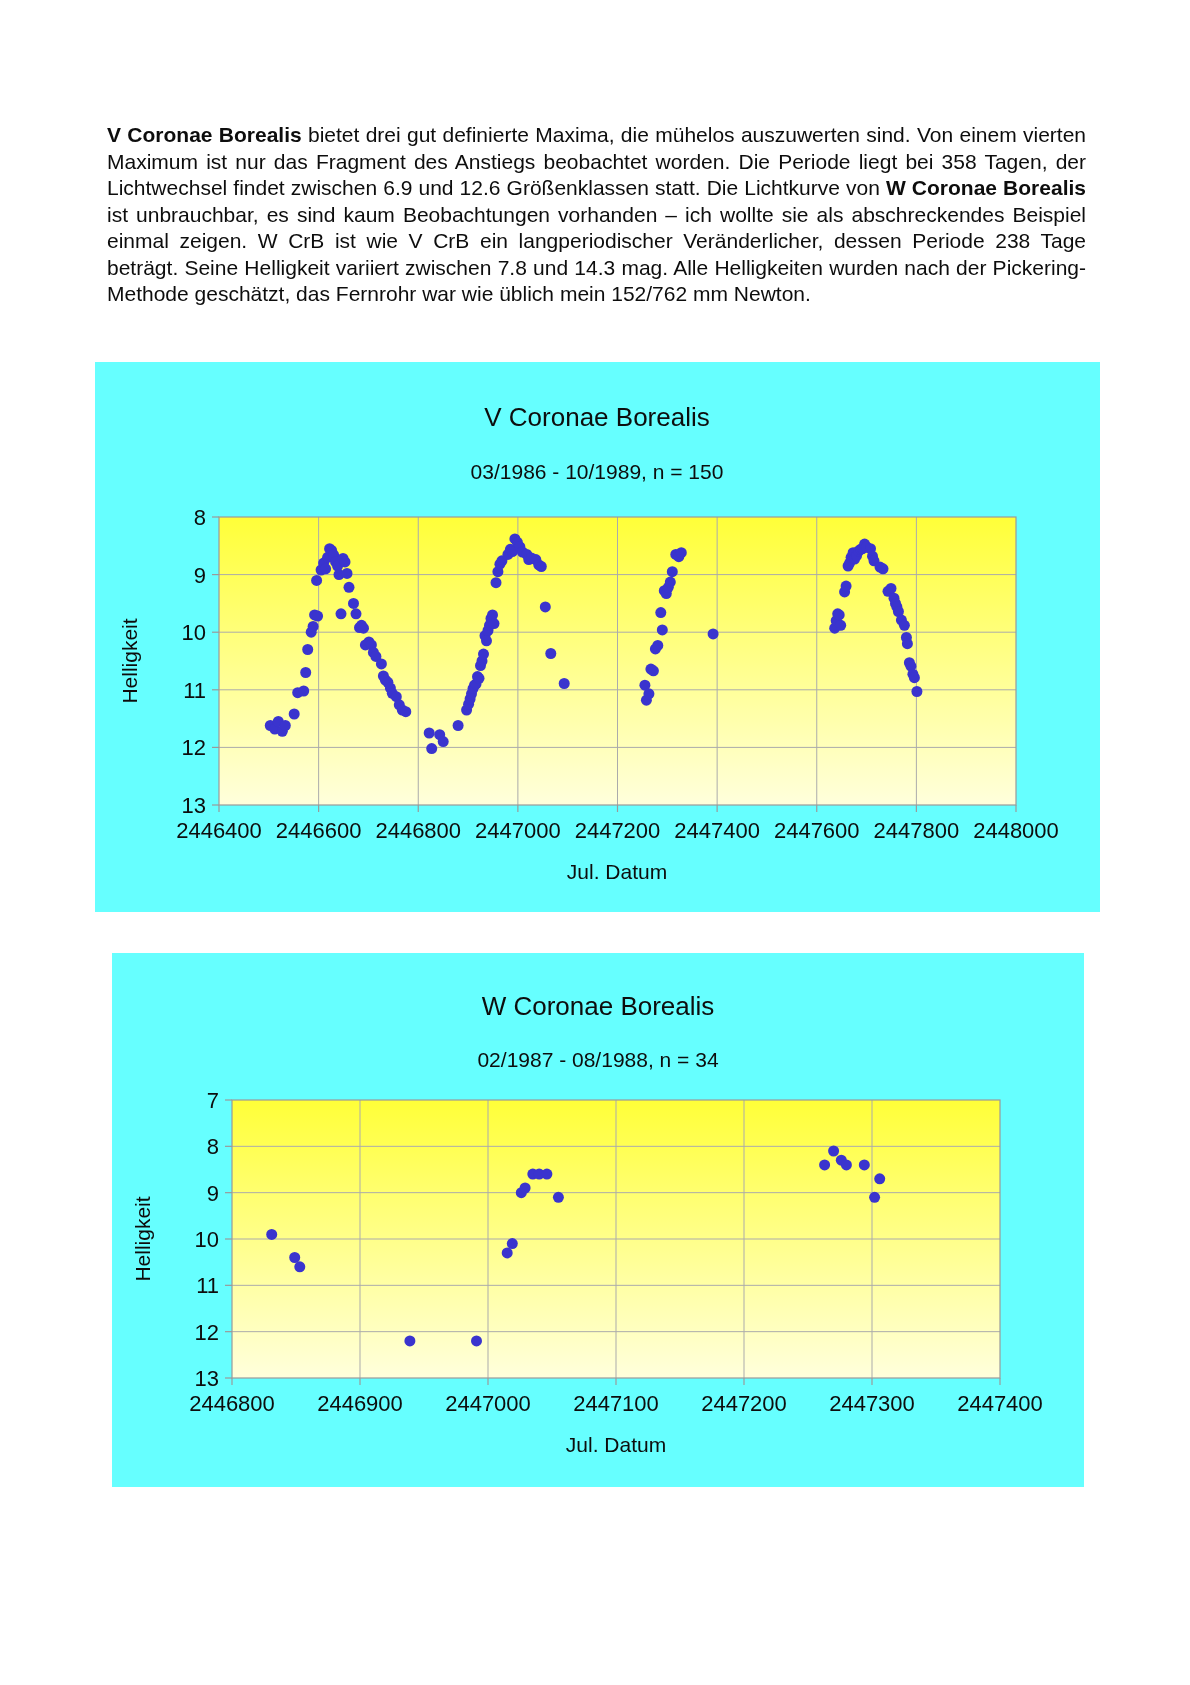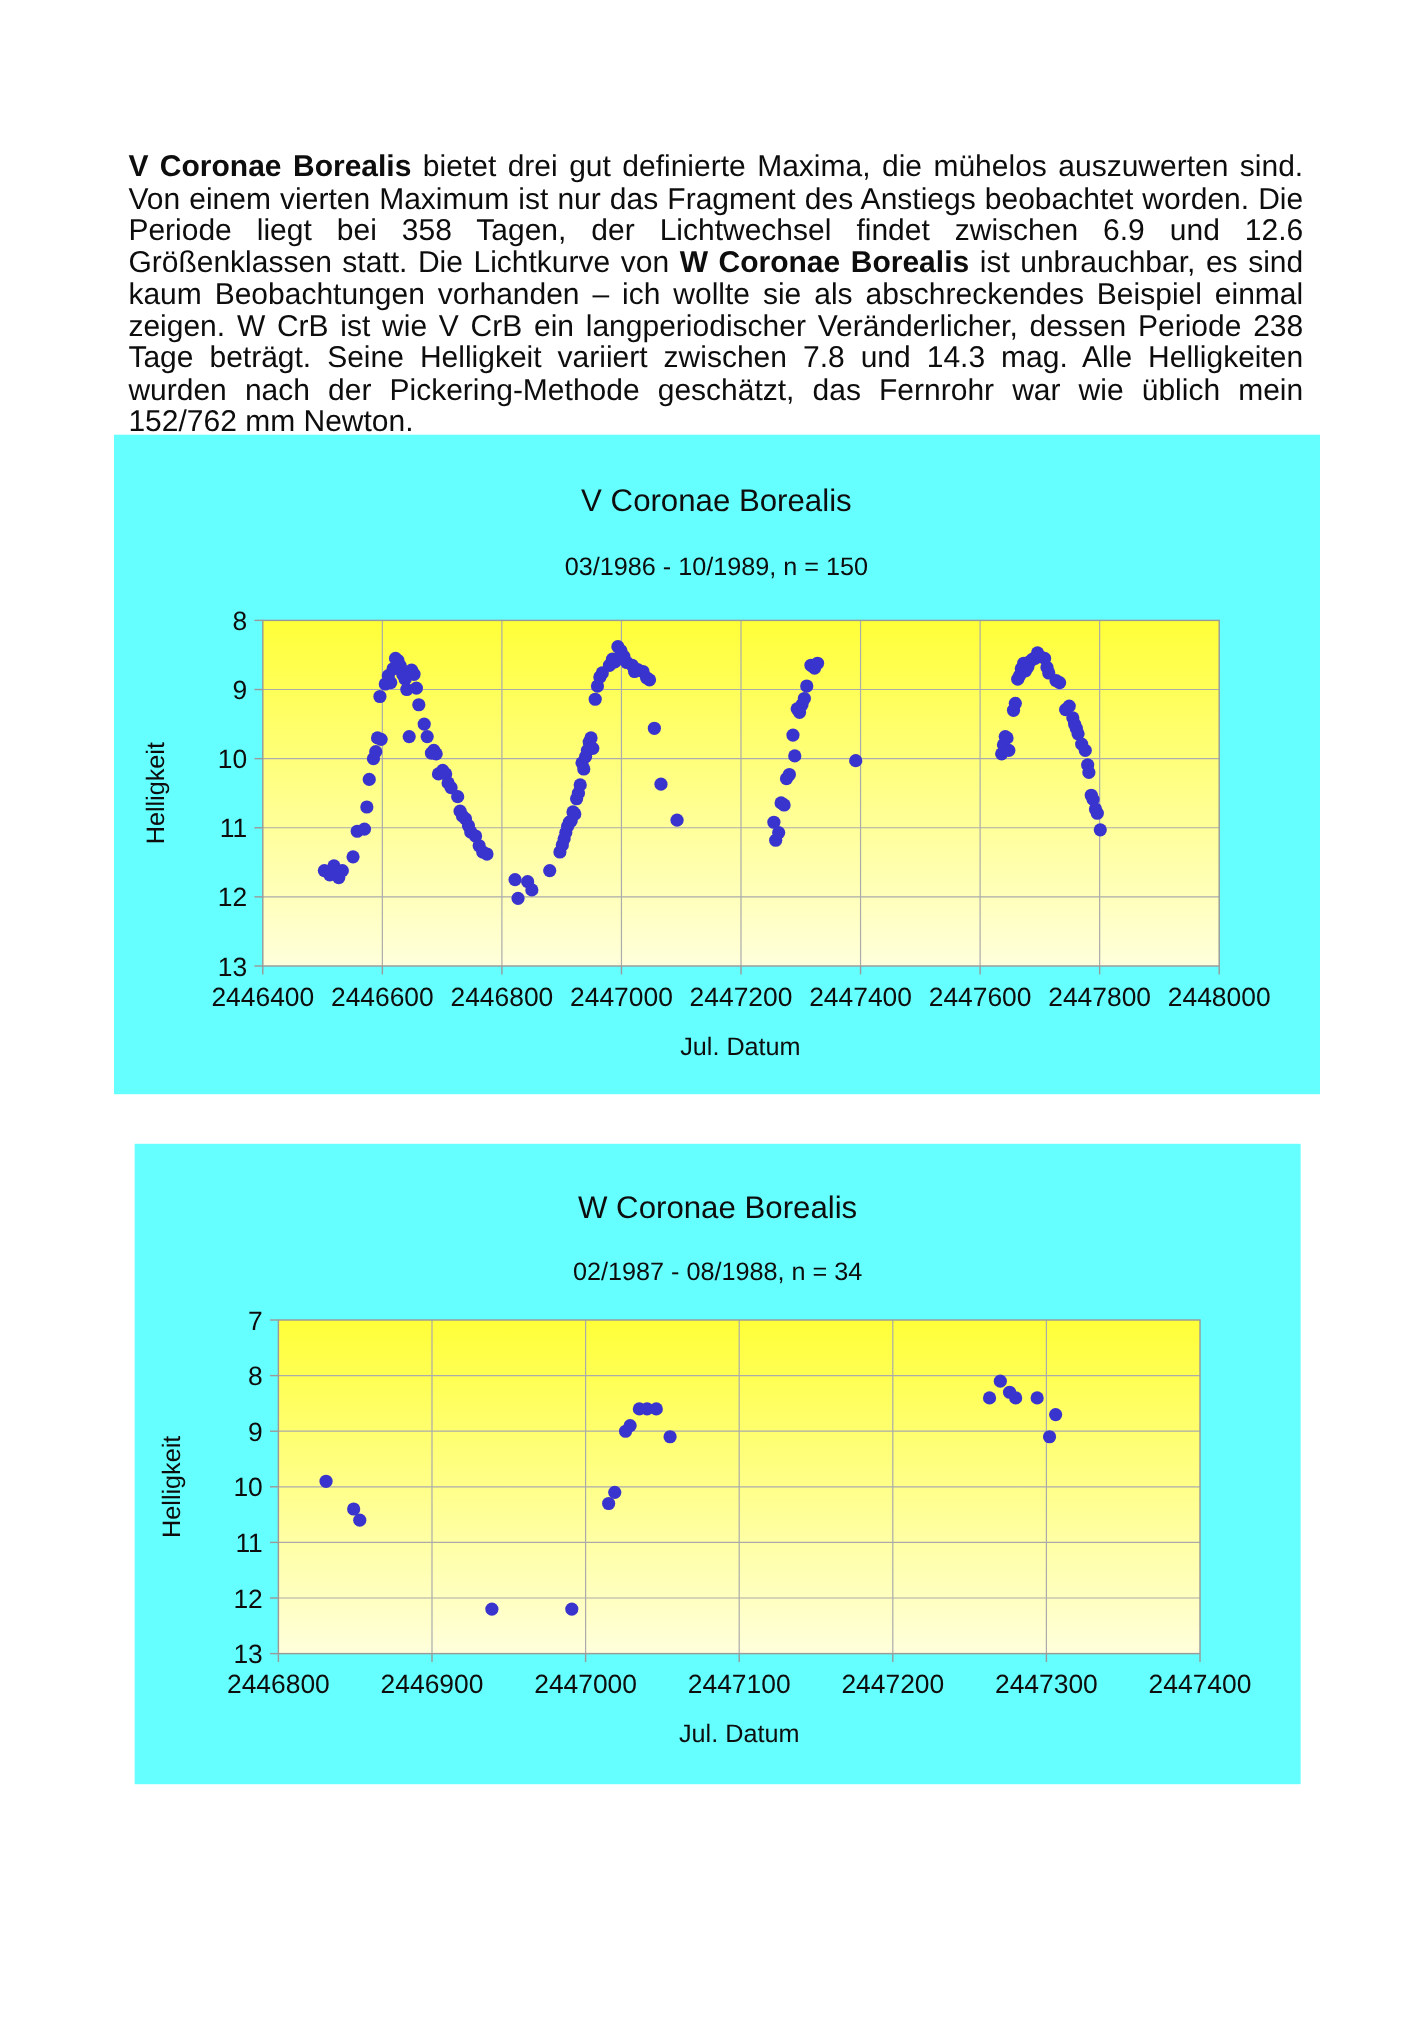--- a/index.html
+++ b/index.html
@@ -2,21 +2,21 @@
 <html><head>
 <meta charset="utf-8">
 <style>
   html,body { margin:0; padding:0; background:#ffffff; }
   body {
     width:1190px; height:1685px; position:relative; overflow:hidden;
     font-family:"Liberation Sans", sans-serif; color:#000;
   }
   .intro {
     position:absolute; left:107px; top:101px; width:979px;
-    font-size:25px; line-height:26.5px; text-align:justify; color:#0d0d0d;
+    font-size:21px; line-height:26.5px; text-align:justify; color:#0d0d0d;
   }
   .intro b { font-weight:bold; }
   .chart-box { position:absolute; }
   .plot-svg { position:absolute; left:0; top:0; display:block; }
   .chart-title   { font-size:26px; text-anchor:middle; fill:#0d0d0d; }
   .chart-subtitle{ font-size:21px; text-anchor:middle; fill:#0d0d0d; }
   .axis-title    { font-size:21px; text-anchor:middle; fill:#0d0d0d; }
   .tick-label    { font-size:22px; fill:#0d0d0d; }
 </style>
 </head>

